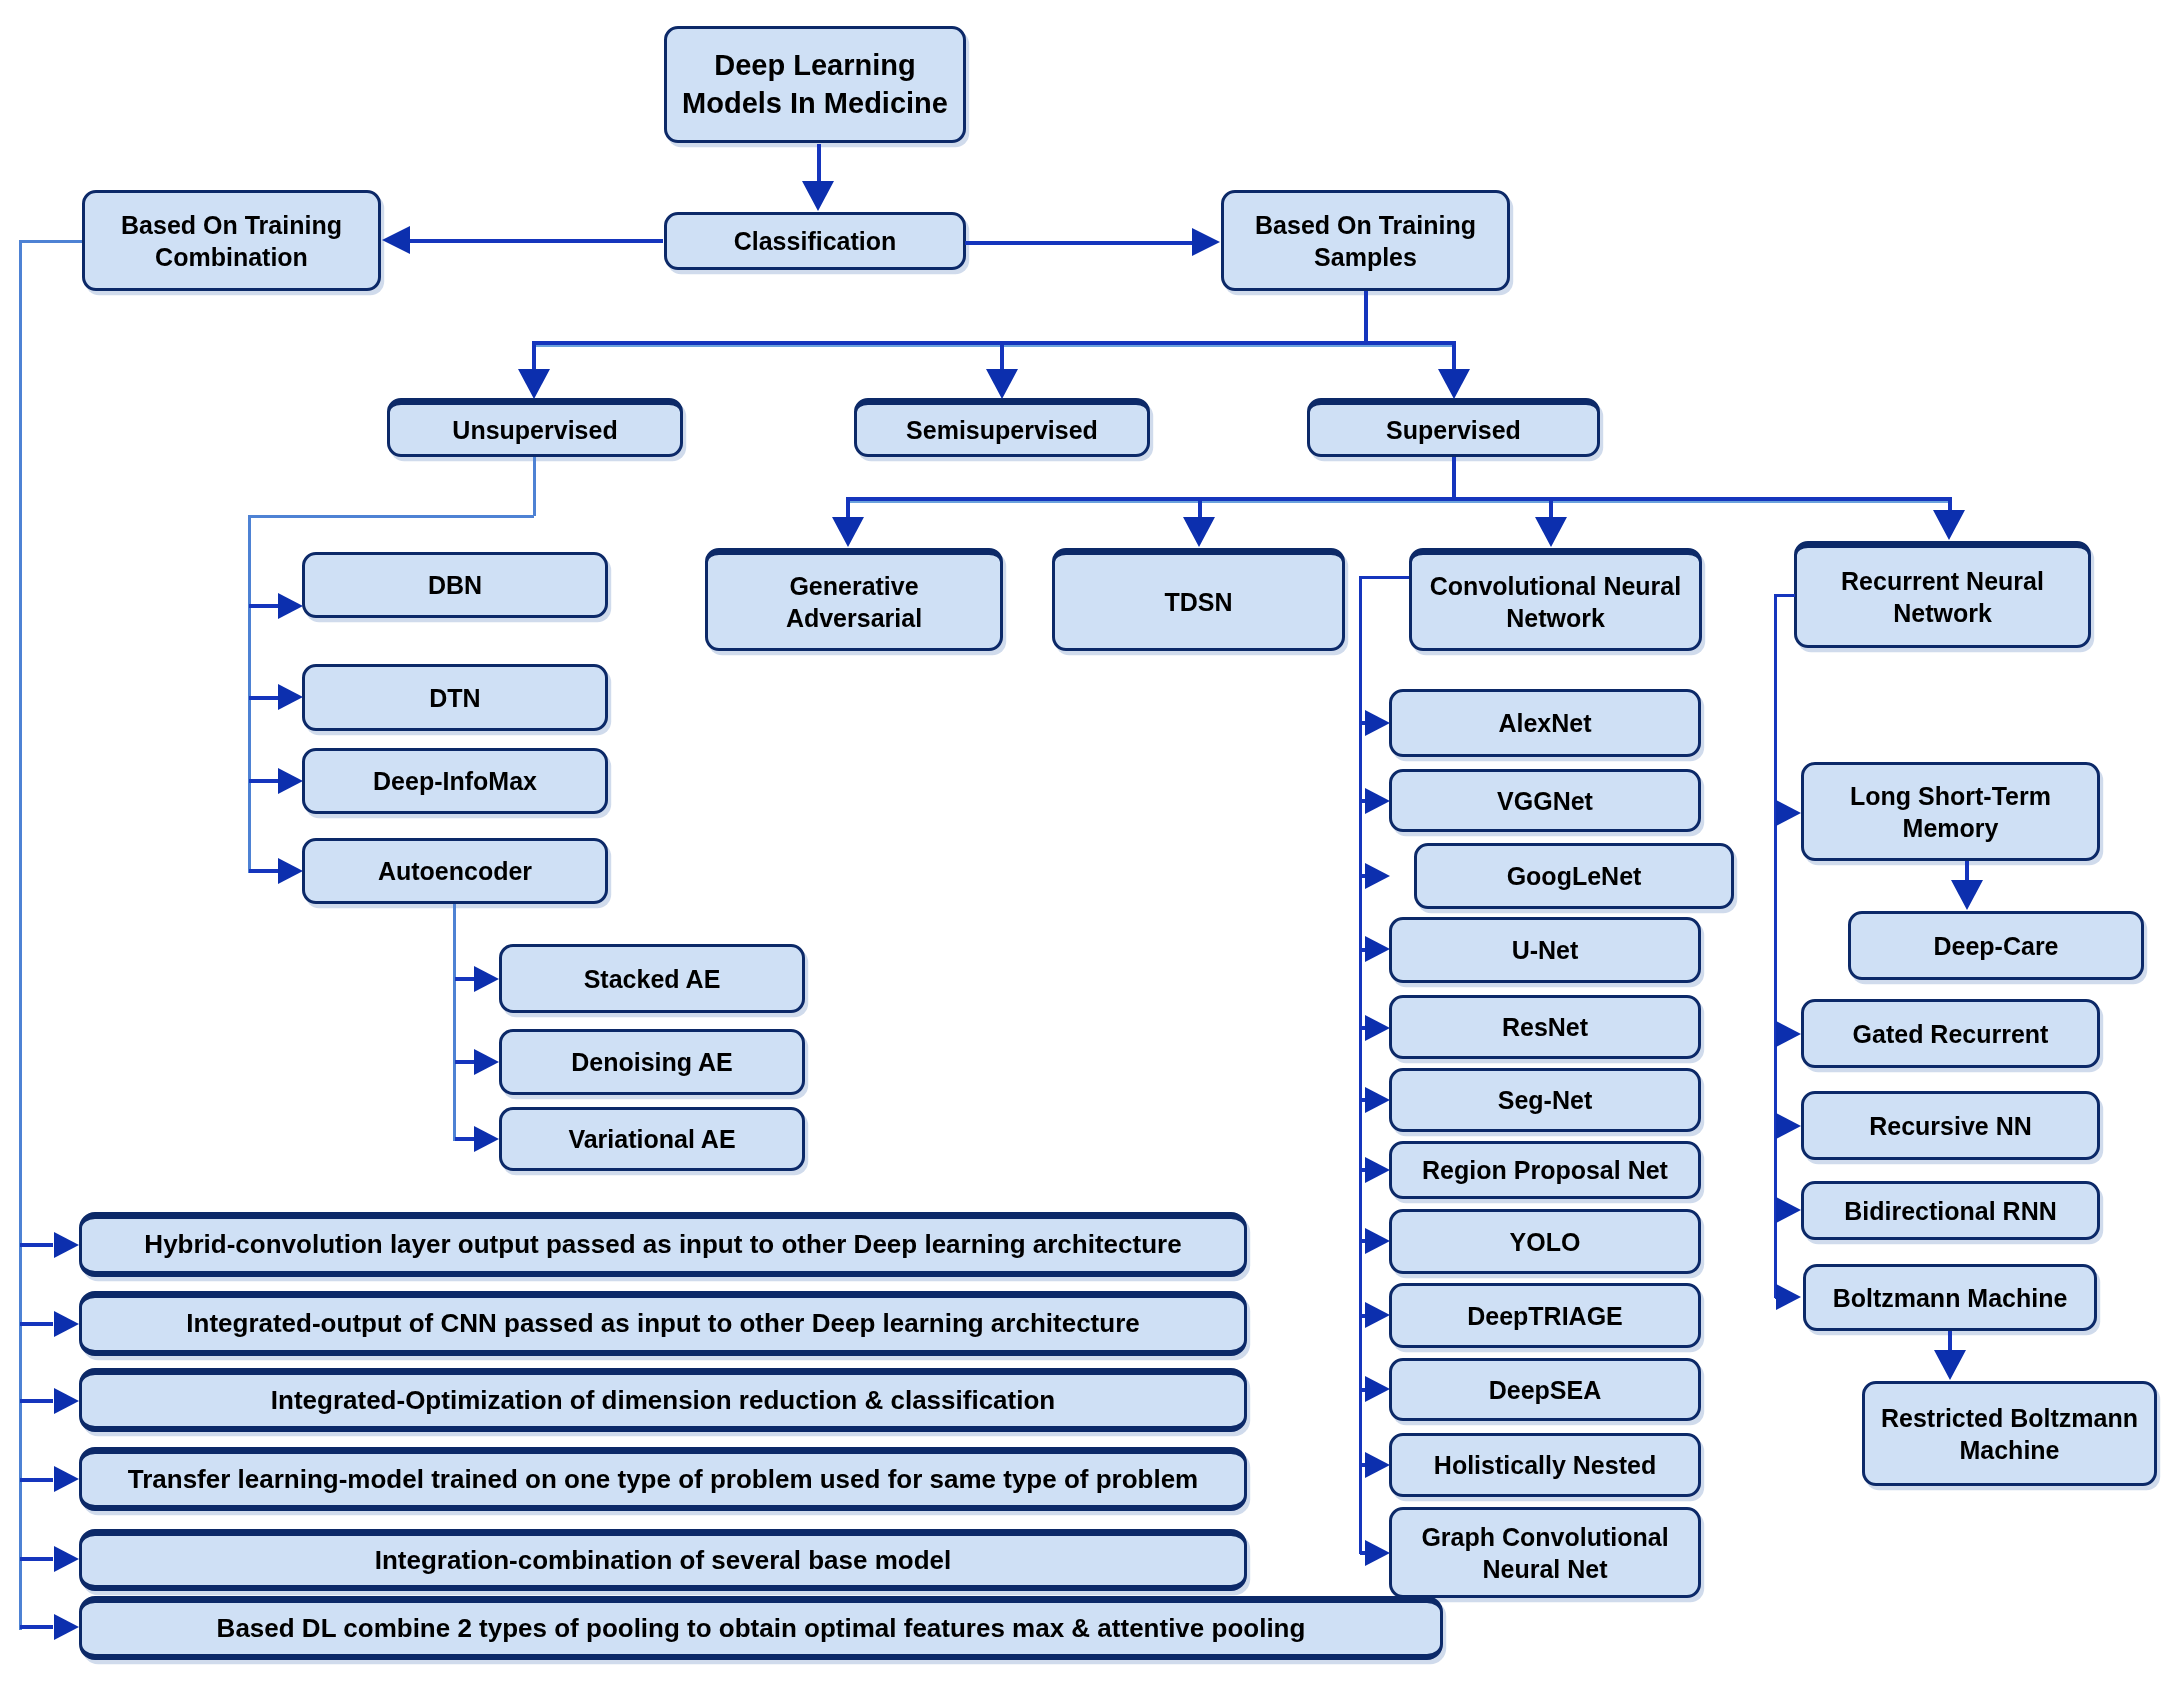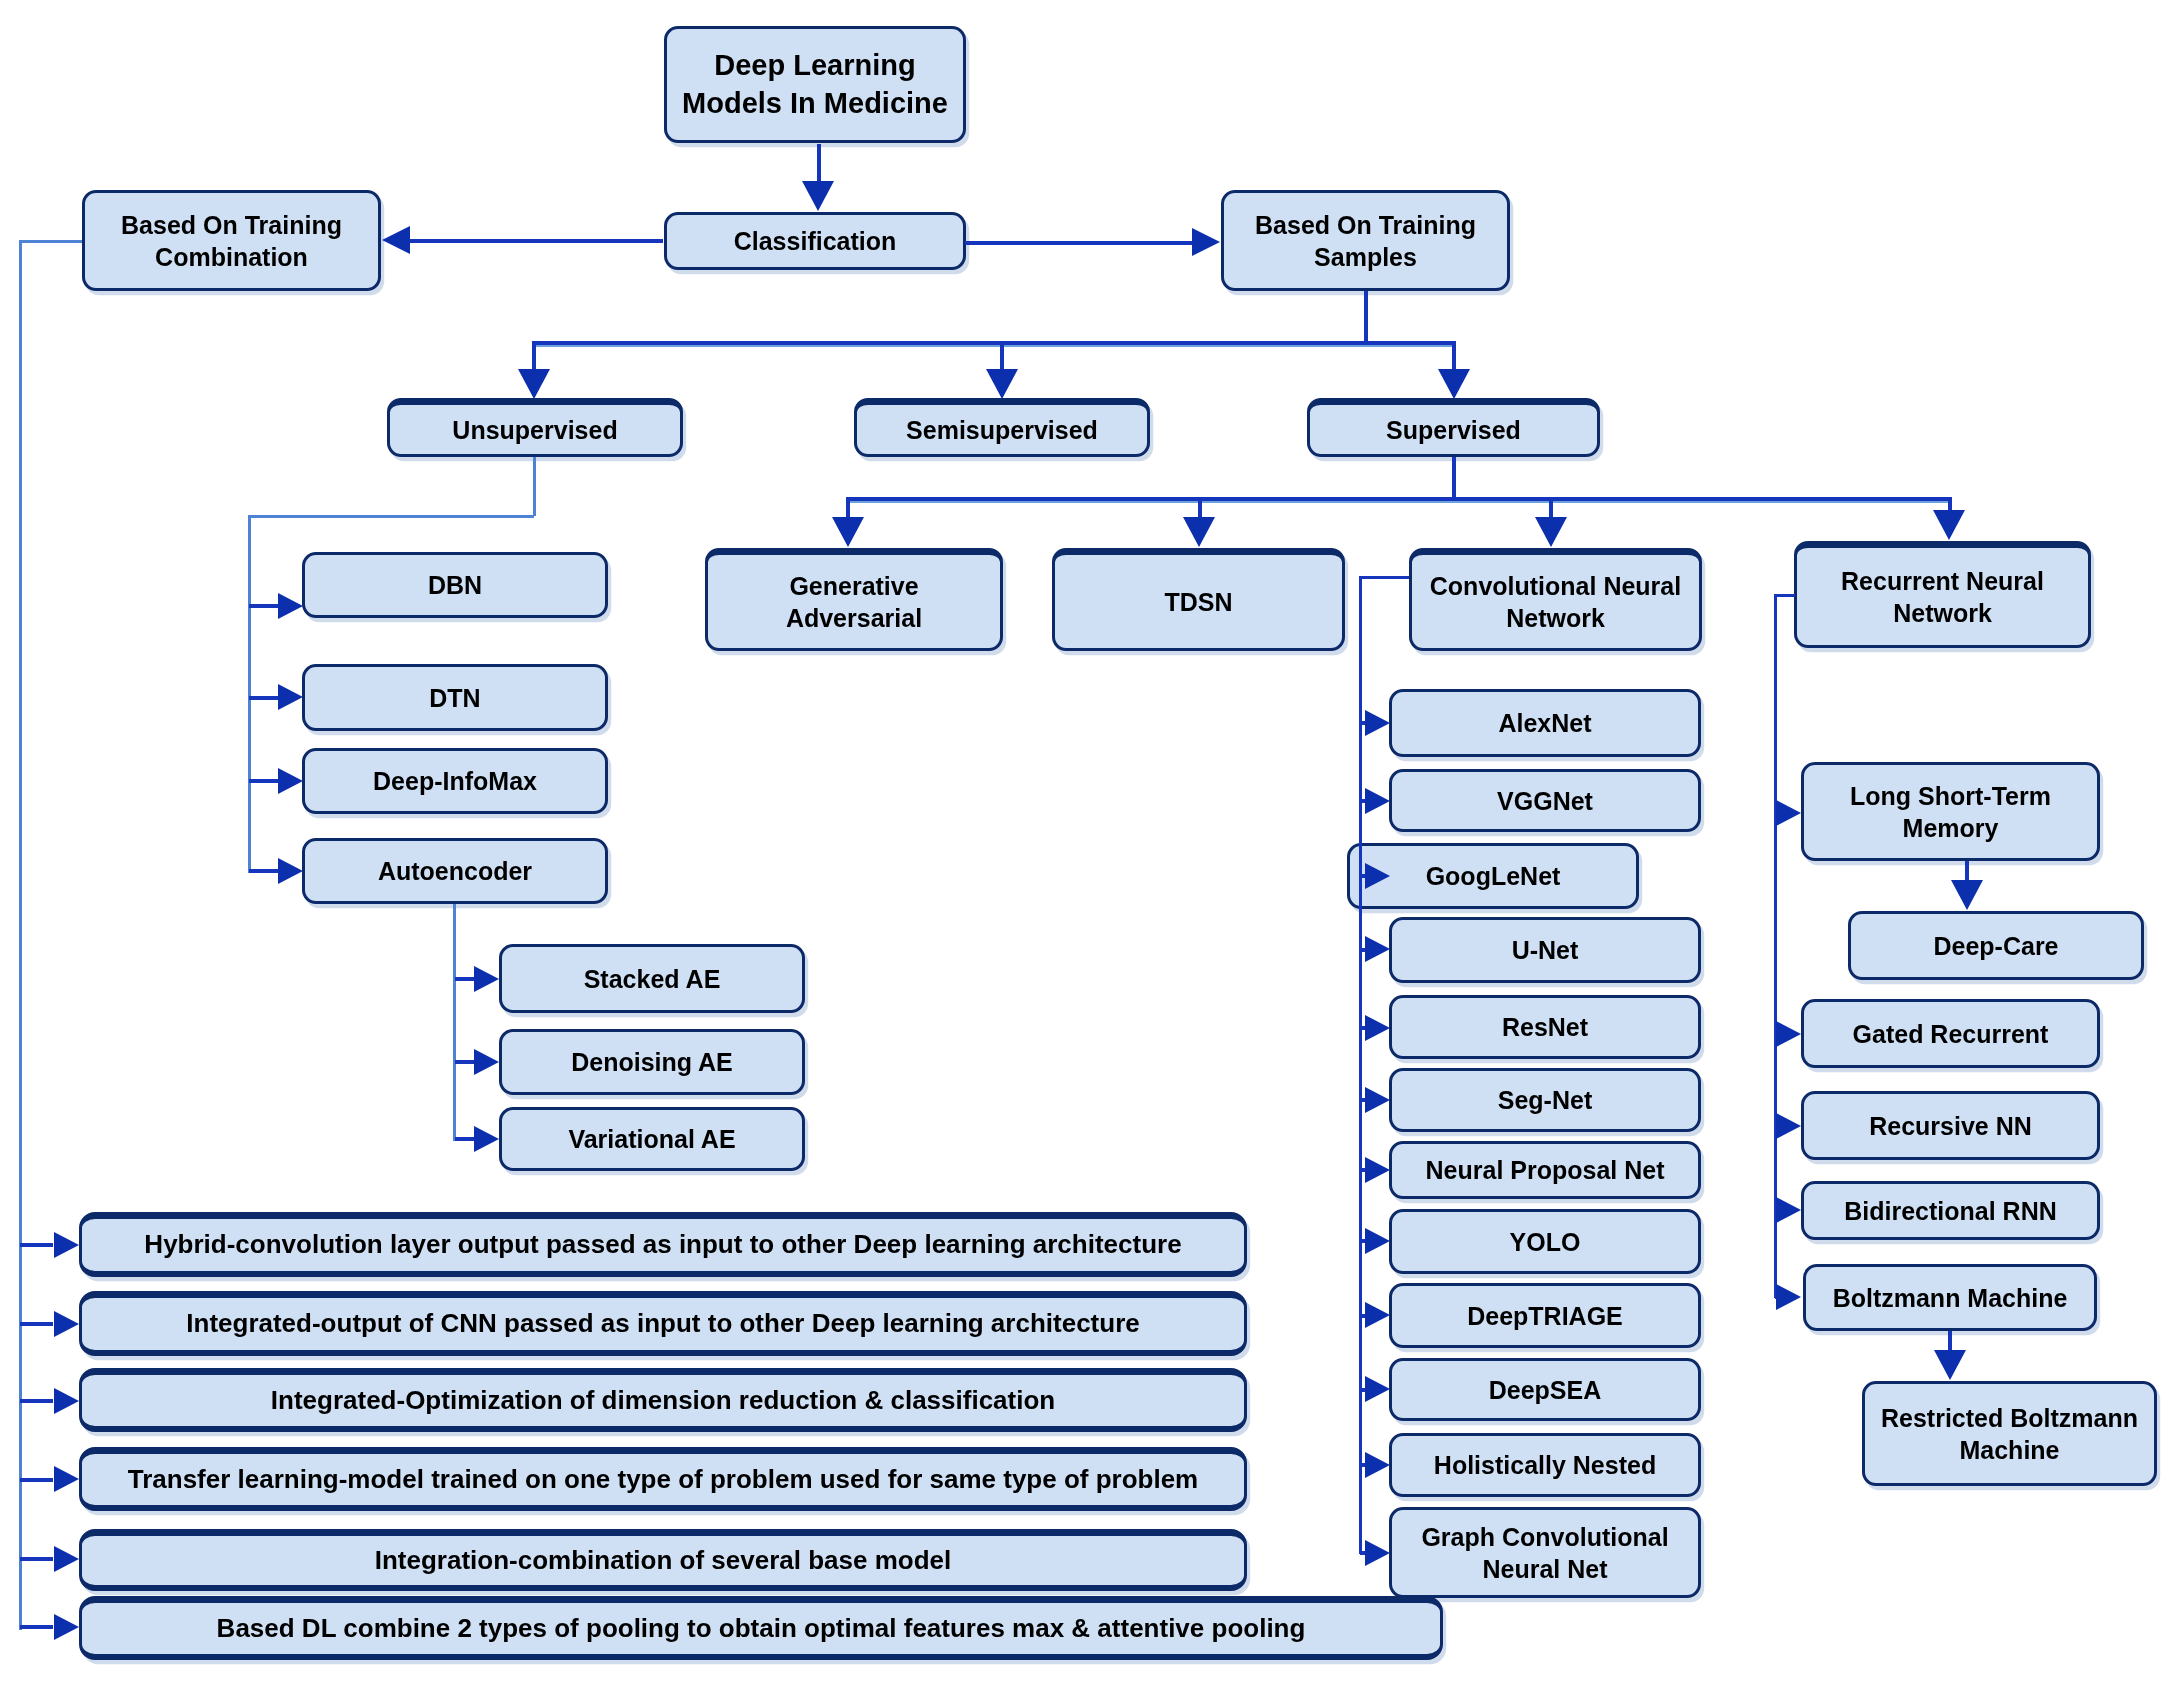--- a/index.html
+++ b/index.html
@@ -89,34 +89,34 @@
   <div class="node" style="left:499px;top:1107px;width:306px;height:64px">
       <span>Variational AE</span>
     </div>
 
   <div class="node" style="left:1389px;top:689px;width:312px;height:68px">
       <span>AlexNet</span>
     </div>
   <div class="node" style="left:1389px;top:769px;width:312px;height:63px">
       <span>VGGNet</span>
     </div>
-  <div class="node" style="left:1347px;top:843px;width:292px;height:66px">
+  <div class="node" style="left:1414px;top:843px;width:320px;height:66px">
       <span>GoogLeNet</span>
     </div>
   <div class="node" style="left:1389px;top:917px;width:312px;height:66px">
       <span>U-Net</span>
     </div>
   <div class="node" style="left:1389px;top:995px;width:312px;height:64px">
       <span>ResNet</span>
     </div>
   <div class="node" style="left:1389px;top:1068px;width:312px;height:64px">
       <span>Seg-Net</span>
     </div>
   <div class="node" style="left:1389px;top:1141px;width:312px;height:58px">
-      <span>Neural Proposal Net</span>
+      <span>Region Proposal Net</span>
     </div>
   <div class="node" style="left:1389px;top:1209px;width:312px;height:65px">
       <span>YOLO</span>
     </div>
   <div class="node" style="left:1389px;top:1283px;width:312px;height:65px">
       <span>DeepTRIAGE</span>
     </div>
   <div class="node" style="left:1389px;top:1358px;width:312px;height:63px">
       <span>DeepSEA</span>
     </div>

